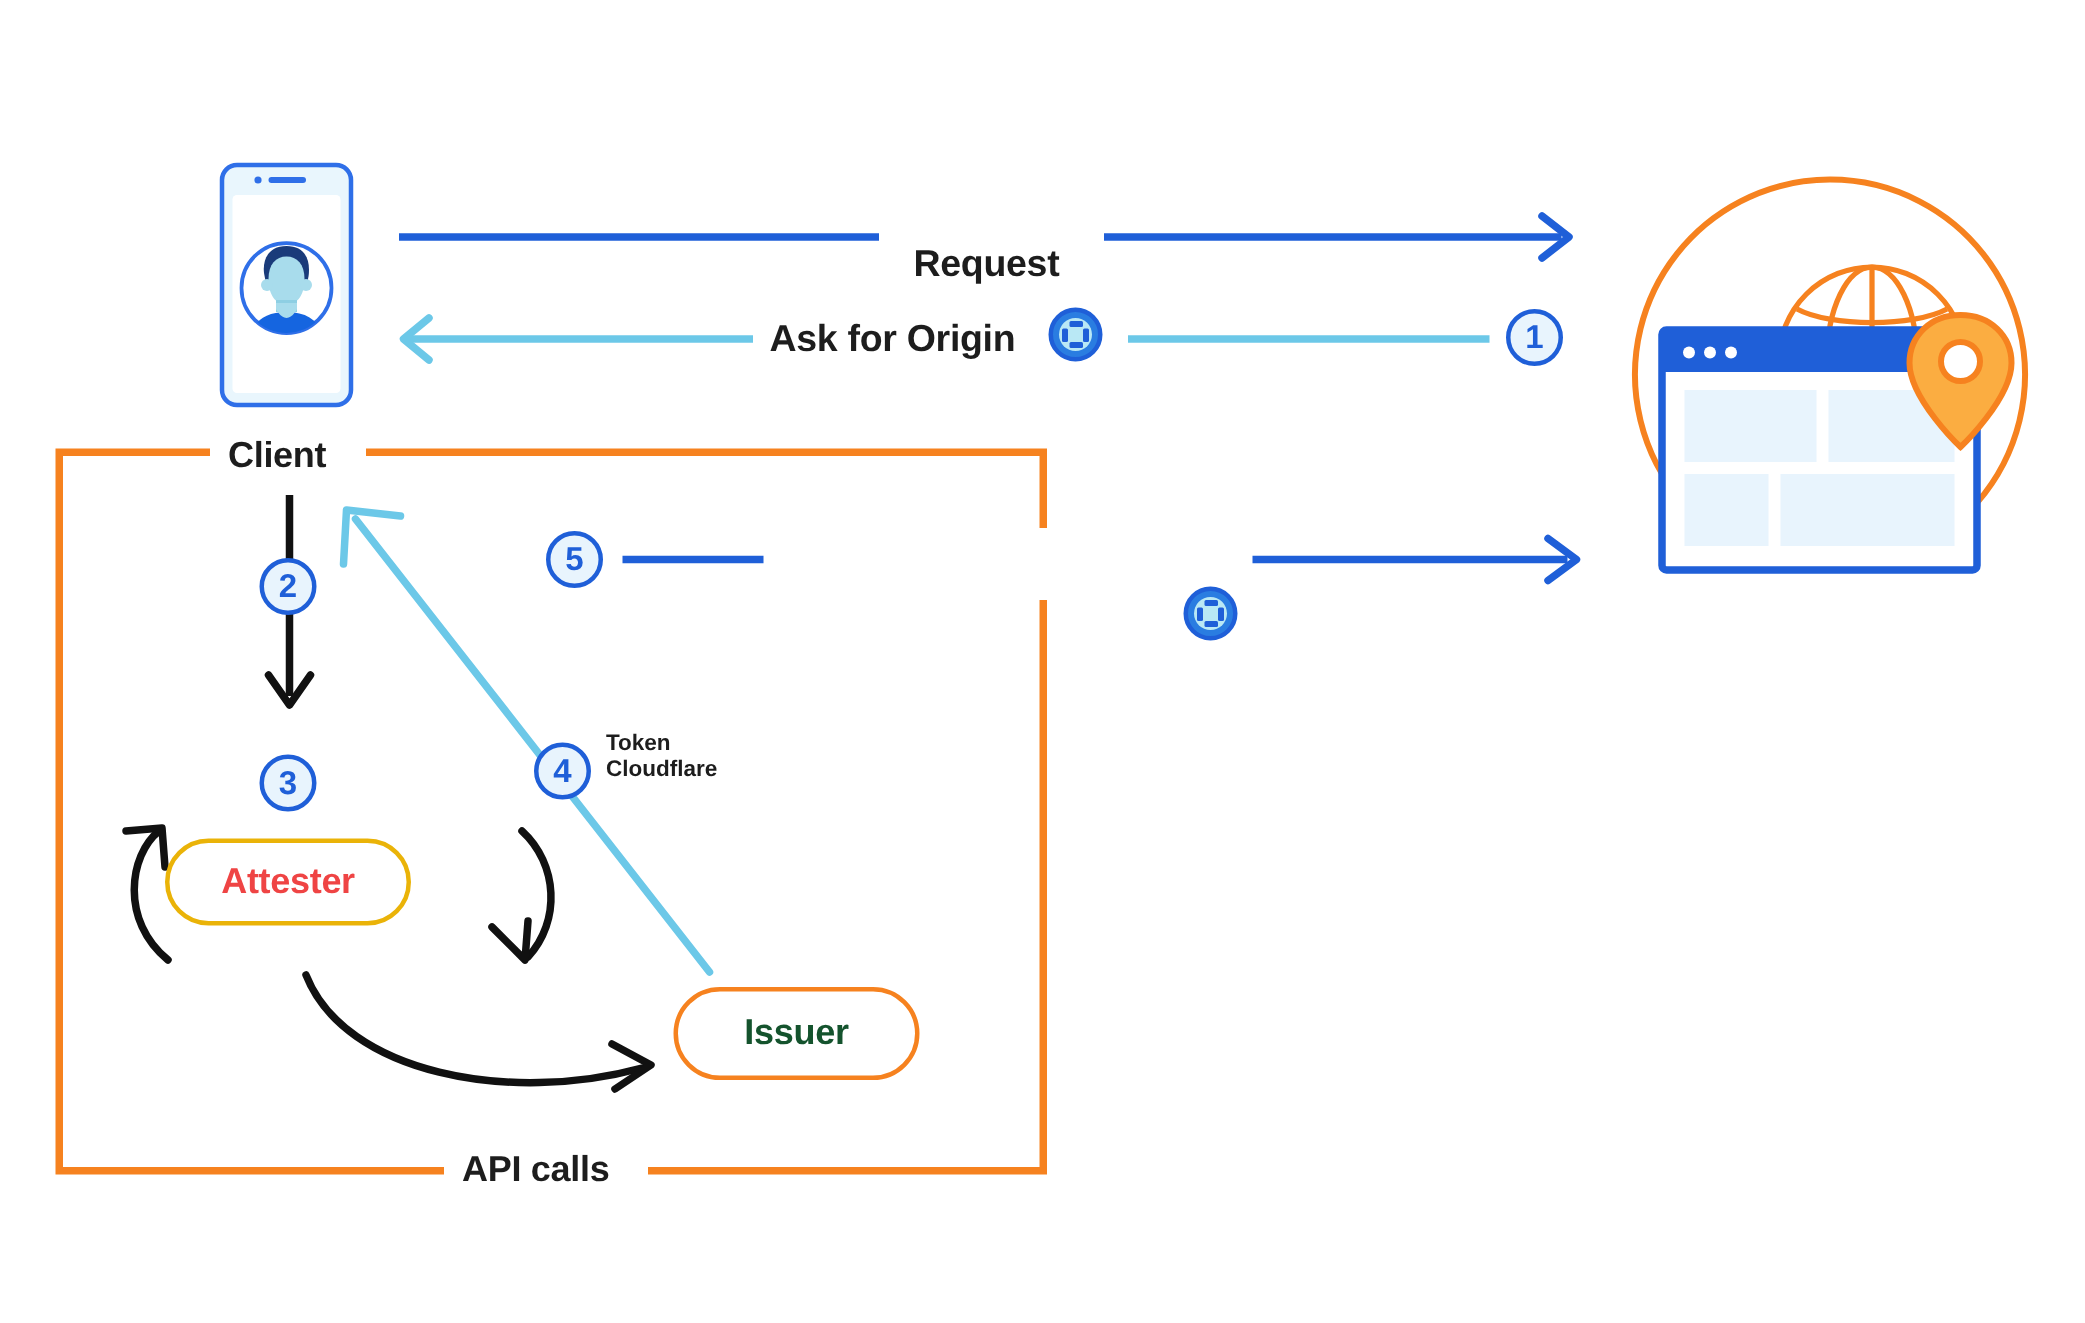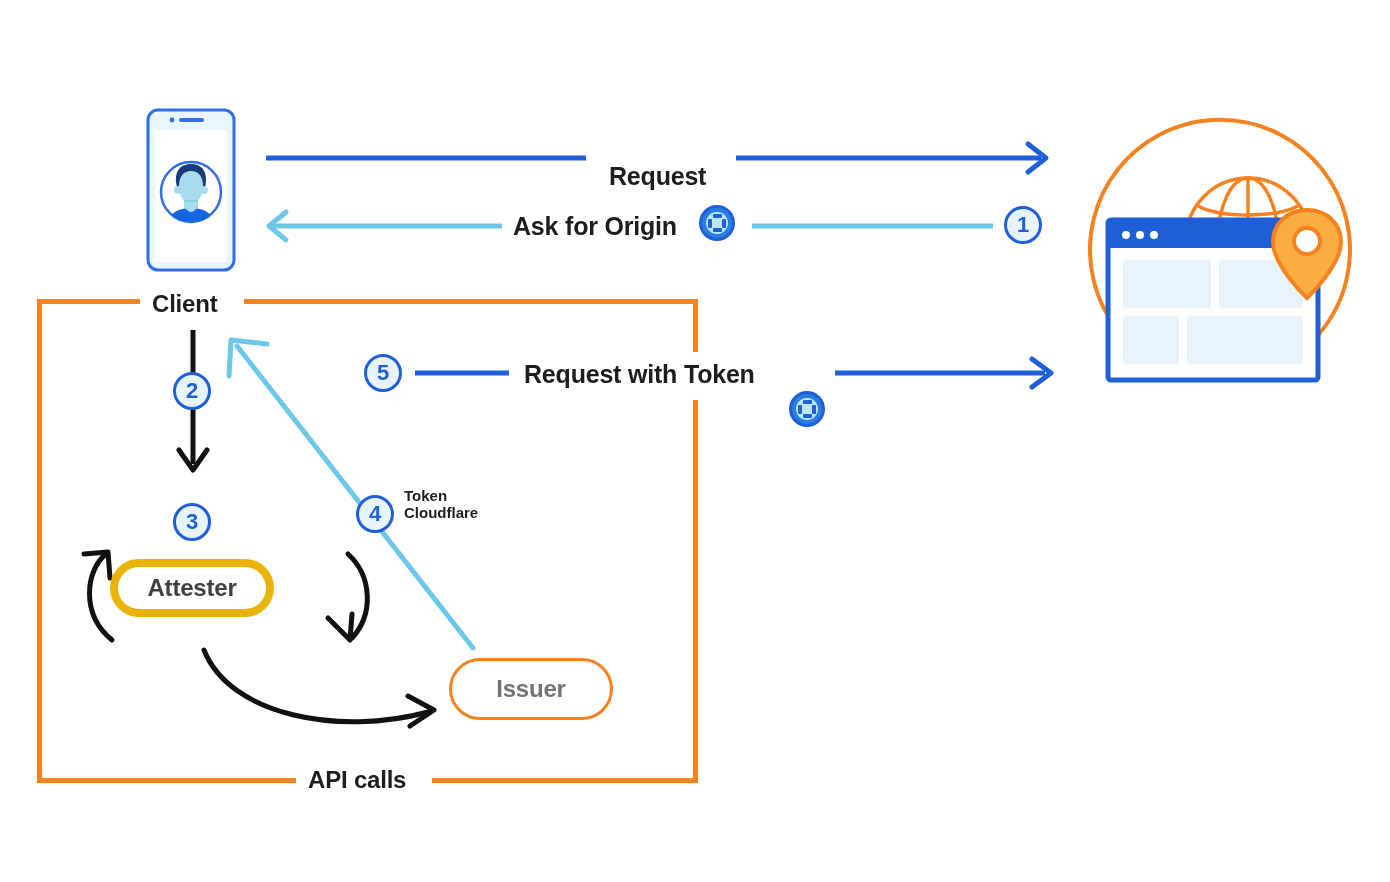--- a/index.html
+++ b/index.html
@@ -97,26 +97,26 @@
   .pill {
     border-radius: 999px;
     background: #ffffff;
     display: flex;
     align-items: center;
     justify-content: center;
     box-sizing: border-box;
     z-index: 5;
   }
   .pill-attester {
-    border: 8px solid #eab308;
-    color: #404040;
+    border: 3px solid #eab308;
+    color: #ef4444;
   }
   .pill-issuer {
     border: 3px solid #f6821f;
-    color: #737373;
+    color: #14532d;
   }
 
   
   .api-box {
     border: 5px solid #f6821f;
     box-sizing: border-box;
     background: transparent;
     z-index: 1;
   }
   
@@ -267,21 +267,20 @@
   <div class="abs" style="left:415px; top:355px; width:645px; height:40px; z-index:4;">
     <svg width="645" height="40" viewBox="0 0 645 40">
       <line x1="0" y1="18" x2="94" y2="18" stroke="#1f5fd8" stroke-width="5"></line>
       <line x1="420" y1="18" x2="630" y2="18" stroke="#1f5fd8" stroke-width="5"></line>
       <polyline points="617,4 636,18 617,32" fill="none" stroke="#1f5fd8" stroke-width="5" stroke-linecap="round" stroke-linejoin="round"></polyline>
     </svg>
   </div>
 
   <div class="abs step" style="left:364px; top:354px;">5</div>
 
-  <div class="abs label-strong flow-label" style="left:524px; top:360px; z-index:5;">Request with Token</div>
 
   <div class="abs token-icon" style="left:789px; top:355px;">
     <div class="inner"></div>
     <div class="dash td-top"></div>
     <div class="dash td-bottom"></div>
     <div class="dash td-left"></div>
     <div class="dash td-right"></div>
   </div>
 
   <div class="abs label-strong node-label" style="left:308px; top:766px; z-index:4;">API calls</div>

